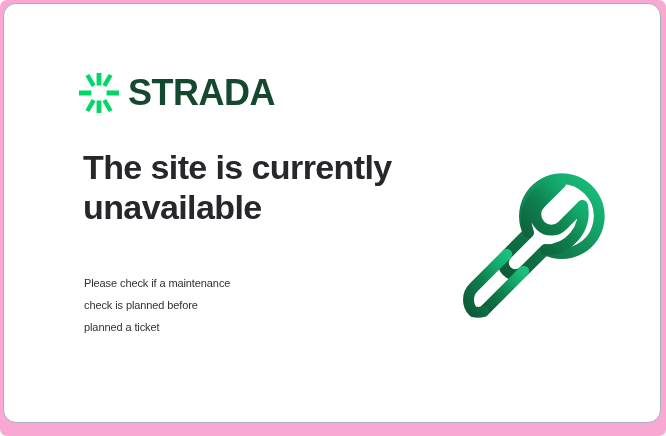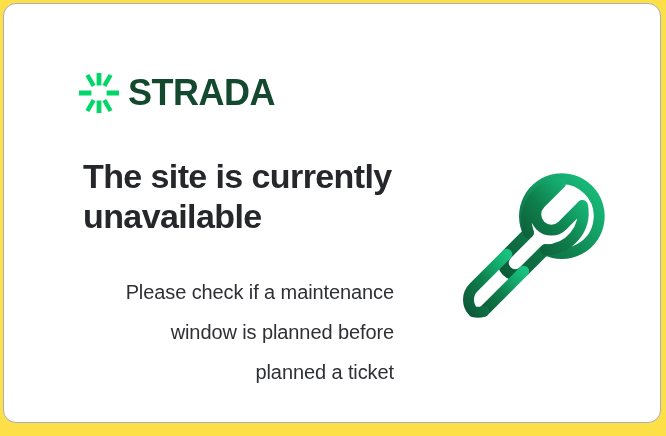--- a/index.html
+++ b/index.html
@@ -12,21 +12,22 @@
     height: 436px;
     font-family: "Liberation Sans", sans-serif;
     -webkit-font-smoothing: antialiased;
     overflow: hidden;
   }
 
   .page {
     position: relative;
     width: 666px;
     height: 436px;
-    background: #fde047;
+    background: #f9a8d4;
+    border-radius: 7px;
   }
 
   
   .card {
     position: absolute;
     left: 3px;
     top: 3px;
     width: 658px;
     height: 420px;
     box-sizing: border-box;
@@ -57,43 +58,42 @@
     letter-spacing: -0.5px;
     color: #14492f;
     line-height: 1;
     white-space: nowrap;
   }
 
   
   .headline {
     position: absolute;
     left: 79px;
-    top: 152px;
+    top: 143px;
     width: 340px;
     margin: 0;
     font-size: 34px;
     font-weight: 700;
     line-height: 1.19;
     letter-spacing: -0.6px;
     color: #26272b;
   }
 
   
   .body-copy {
     position: absolute;
     left: 80px;
     top: 268px;
     width: 310px;
     margin: 0;
-    font-size: 20px;
+    font-size: 11px;
     font-weight: 400;
     line-height: 2.0;
     letter-spacing: -0.1px;
     color: #2f3034;
-    text-align: right;
   }
   .body-copy .line {
     display: block;
     white-space: nowrap;
   }
 
   
   .wrench {
     position: absolute;
     left: 452px;
@@ -126,21 +126,21 @@
           <polygon points="83.8,92.3 74.3,97.8 58.5,70.5 68.1,65.0"></polygon>
         </g>
       </svg>
       <span class="brand-word">STRADA</span>
     </div>
 
     <h1 class="headline">The site is currently unavailable</h1>
 
     <p class="body-copy">
       <span class="line">Please check if a maintenance</span>
-      <span class="line">window is planned before</span>
+      <span class="line">check is planned before</span>
       <span class="line">planned a ticket</span>
     </p>
 
     <svg class="wrench" viewBox="0 0 100 100" aria-hidden="true">
       <defs>
         <linearGradient id="wrenchGrad" x1="0" y1="1" x2="1" y2="0">
           <stop offset="0%" stop-color="#0d5a38"></stop>
           <stop offset="45%" stop-color="#0f7f4d"></stop>
           <stop offset="75%" stop-color="#14a76b"></stop>
           <stop offset="100%" stop-color="#19c07e"></stop>

